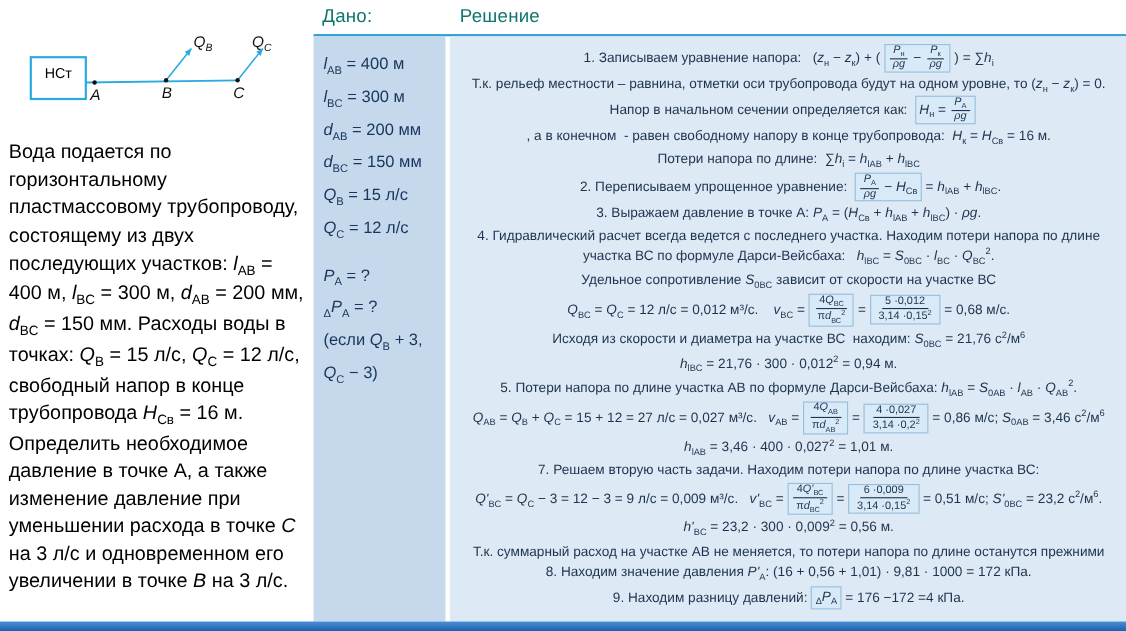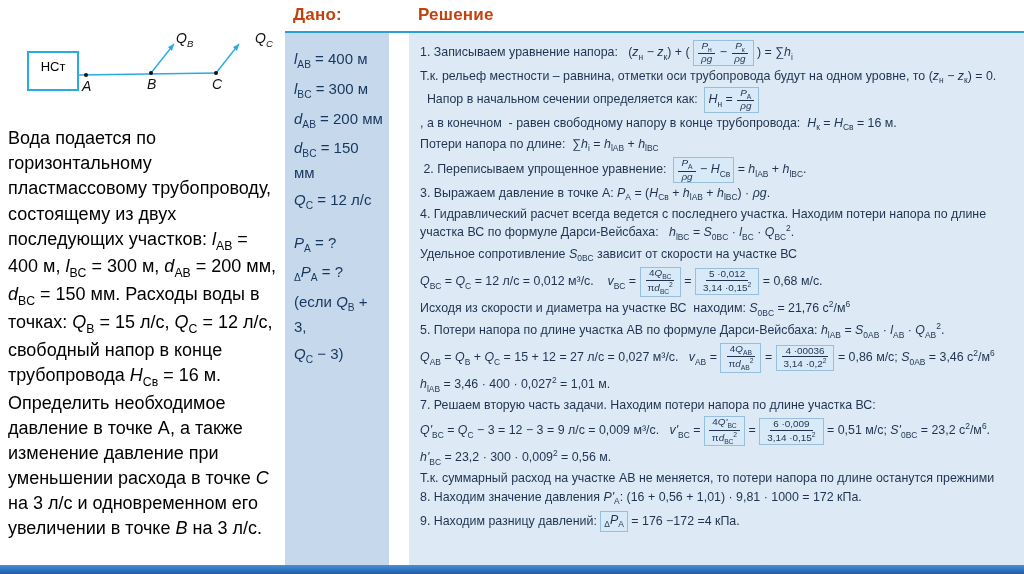--- a/index.html
+++ b/index.html
@@ -5,49 +5,49 @@
   html,body{margin:0;padding:0}
   body{
     width:1024px;height:574px;position:relative;overflow:hidden;
     background:#ffffff;
     font-family:"Liberation Sans", sans-serif;
     -webkit-font-smoothing:antialiased;
   }
   .tick{position:absolute;left:10px;top:0;width:2px;height:13px;background:#29abe2}
   
   .header-row{position:absolute;left:285px;right:0;top:0;height:31px;background:#ffffff;border-bottom:2px solid #2a9fd8}
-  .hd{position:absolute;top:5px;font-size:17px;font-weight:bold;color:#c2410c;letter-spacing:.2px}
+  .hd{position:absolute;top:5px;font-size:17px;font-weight:normal;color:#0f766e;letter-spacing:.2px}
   .hd-given{left:293px}
   .hd-sol{left:418px}
 
   
   .left-panel{position:absolute;left:0;top:0;width:285px;bottom:9px;background:#ffffff}
   .diagram{position:absolute;left:20px;top:28px;width:252px;height:92px}
   .diagram svg{position:absolute;left:0;top:0}
   .dlabel{position:absolute;font-size:14px;color:#111;font-style:italic}
   .dlabel sub{font-size:.68em}
   .station-label{position:absolute;left:10px;top:31px;width:46px;text-align:center;font-size:13px;font-style:normal;color:#000}
   .problem{position:absolute;left:8px;top:126px;width:270px;font-size:18px;line-height:1.4;color:#000}
   .problem sub{font-size:.68em}
 
   
   .given-col{
-    position:absolute;left:285px;top:33px;width:104px;bottom:9px;
+    position:absolute;left:285px;top:33px;width:120px;bottom:9px;
     background:#c6d9ec;box-sizing:border-box;padding:15px 6px 0 9px;
     color:#17365d;font-size:15px;line-height:1.45;
   }
   .gitem{margin-bottom:5px}
   .gitem.gap-top{margin-top:18px}
   .gitem sub{font-size:.68em}
 
   
   .solution-col{
     position:absolute;left:409px;top:33px;right:0;bottom:9px;
     background:#dde9f4;box-sizing:border-box;padding:7px 10px 0 11px;
-    color:#1f3350;font-size:12.4px;line-height:1.38;
+    color:#1f3350;font-size:12.4px;line-height:1.38;text-align:center;
   }
   .sline{margin-bottom:2px}
   sub{font-size:.68em}
   sup{font-size:.68em}
   
   .fr{display:inline-flex;flex-direction:column;align-items:center;vertical-align:middle;
       font-size:.8em;line-height:1.08;padding:0 1px}
   .fr>span:first-child{border-bottom:1px solid currentColor;padding:0 3px}
   .fr>span:last-child{padding:0 3px}
   
@@ -76,34 +76,35 @@
 
       <circle cx="66" cy="47" r="2" fill="#111"></circle>
       <circle cx="131" cy="45" r="2" fill="#111"></circle>
       <circle cx="196" cy="45" r="2" fill="#111"></circle>
     </svg>
     <span class="dlabel station-label">НСт</span>
     <span class="dlabel" style="left:62px;top:50px">A</span>
     <span class="dlabel" style="left:127px;top:48px">B</span>
     <span class="dlabel" style="left:192px;top:48px">C</span>
     <span class="dlabel" style="left:156px;top:2px"><i>Q</i><sub>B</sub></span>
-    <span class="dlabel" style="left:235px;top:2px"><i>Q</i><sub>C</sub></span>
+    <span class="dlabel" style="left:209px;top:2px"><i>Q</i><sub>C</sub></span>
   </div>
   <div class="problem">Вода подается по горизонтальному пластмассовому трубопроводу, состоящему из двух последующих участков: <i>l</i><sub>AB</sub> = 400 м, <i>l</i><sub>BC</sub> = 300 м, <i>d</i><sub>AB</sub> = 200 мм, <i>d</i><sub>BC</sub> = 150 мм. Расходы воды в точках: <i>Q</i><sub>B</sub> = 15 л/с, <i>Q</i><sub>C</sub> = 12 л/с, свободный напор в конце трубопровода <i>H</i><sub>Св</sub> = 16 м. Определить необходимое давление в точке А, а также изменение давление при уменьшении расхода в точке <i>С</i> на 3 л/с и одновременном его увеличении в точке <i>В</i> на 3 л/с.</div>
 </div>
 
 <div class="header-row"></div>
 <div class="hd hd-given">Дано:</div>
 <div class="hd hd-sol">Решение</div>
 
 <div class="given-col">
   <div class="gitem"><i>l</i><sub>AB</sub> = 400 м</div>
   <div class="gitem"><i>l</i><sub>BC</sub> = 300 м</div>
   <div class="gitem"><i>d</i><sub>AB</sub> = 200 мм</div>
   <div class="gitem"><i>d</i><sub>BC</sub> = 150 мм</div>
+  <div class="gitem"><i>Q</i><sub>B</sub> = 15 л/с</div>
   <div class="gitem"><i>Q</i><sub>C</sub> = 12 л/с</div>
   <div class="gitem gap-top"><i>P</i><sub>A</sub> = ?</div>
   <div class="gitem"><sub>Δ</sub><i>P</i><sub>A</sub> = ?</div>
   <div class="gitem">(если <i>Q</i><sub>B</sub> + 3,</div>
   <div class="gitem"><i>Q</i><sub>C</sub> − 3)</div>
 </div>
 
 <div class="solution-col">
   <div class="sline">1. Записываем уравнение напора:&nbsp;&nbsp; (<i>z</i><sub>н</sub> − <i>z</i><sub>к</sub>) + ( <span class="eqb"><span class="fr">
           <span><i>P</i><sub>н</sub></span>
@@ -126,26 +127,27 @@
   <div class="sline">4. Гидравлический расчет всегда ведется с последнего участка. Находим потери напора по длине участка ВС по формуле Дарси-Вейсбаха: &nbsp;&nbsp;<i>h</i><sub>lBC</sub> = <i>S</i><sub>0BC</sub> · <i>l</i><sub>BC</sub> · <i>Q</i><sub>BC</sub><sup>2</sup>.</div>
   <div class="sline">Удельное сопротивление <i>S</i><sub>0BC</sub> зависит от скорости на участке ВС</div>
   <div class="sline"><i>Q</i><sub>BC</sub> = <i>Q</i><sub>C</sub> = 12 л/с = 0,012 м³/с. &nbsp;&nbsp;&nbsp;<i>v</i><sub>BC</sub> = <span class="eqb"><span class="fr">
           <span>4<i>Q</i><sub>ВС</sub></span>
           <span>π<i>d</i><sub>ВС</sub><sup>2</sup></span>
         </span></span> = <span class="eqb"><span class="fr">
           <span>5 ·0,012</span>
           <span>3,14 ·0,15<sup>2</sup></span>
         </span></span> = 0,68 м/с.</div>
   <div class="sline">Исходя из скорости и диаметра на участке ВС &nbsp;находим: <i>S</i><sub>0BC</sub> = 21,76 с<sup>2</sup>/м<sup>6</sup></div>
+  <div class="sline"><i>h</i><sub>lBC</sub> = 21,76 · 300 · 0,012<sup>2</sup> = 0,94 м.</div>
   <div class="sline">5. Потери напора по длине участка АВ по формуле Дарси-Вейсбаха: <i>h</i><sub>lAB</sub> = <i>S</i><sub>0AB</sub> · <i>l</i><sub>AB</sub> · <i>Q</i><sub>AB</sub><sup>2</sup>.</div>
   <div class="sline"><i>Q</i><sub>AB</sub> = <i>Q</i><sub>B</sub> + <i>Q</i><sub>C</sub> = 15 + 12 = 27 л/с = 0,027 м³/с. &nbsp;&nbsp;<i>v</i><sub>AB</sub> = <span class="eqb"><span class="fr">
           <span>4<i>Q</i><sub>AB</sub></span>
           <span>π<i>d</i><sub>AB</sub><sup>2</sup></span>
         </span></span> = <span class="eqb"><span class="fr">
-          <span>4 ·00036</span>
+          <span>4 ·0,027</span>
           <span>3,14 ·0,2<sup>2</sup></span>
         </span></span> = 0,86 м/с; <i>S</i><sub>0AB</sub> = 3,46 с<sup>2</sup>/м<sup>6</sup></div>
   <div class="sline"><i>h</i><sub>lAB</sub> = 3,46 · 400 · 0,027<sup>2</sup> = 1,01 м.</div>
   <div class="sline">7. Решаем вторую часть задачи. Находим потери напора по длине участка ВС:</div>
   <div class="sline"><i>Q'</i><sub>BC</sub> = <i>Q</i><sub>C</sub> − 3 = 12 − 3 = 9 л/с = 0,009 м³/с. &nbsp;&nbsp;<i>v'</i><sub>BC</sub> = <span class="eqb"><span class="fr">
           <span>4<i>Q'</i><sub>ВС</sub></span>
           <span>π<i>d</i><sub>ВС</sub><sup>2</sup></span>
         </span></span> = <span class="eqb"><span class="fr">
           <span>6 ·0,009</span>
           <span>3,14 ·0,15<sup>2</sup></span>

